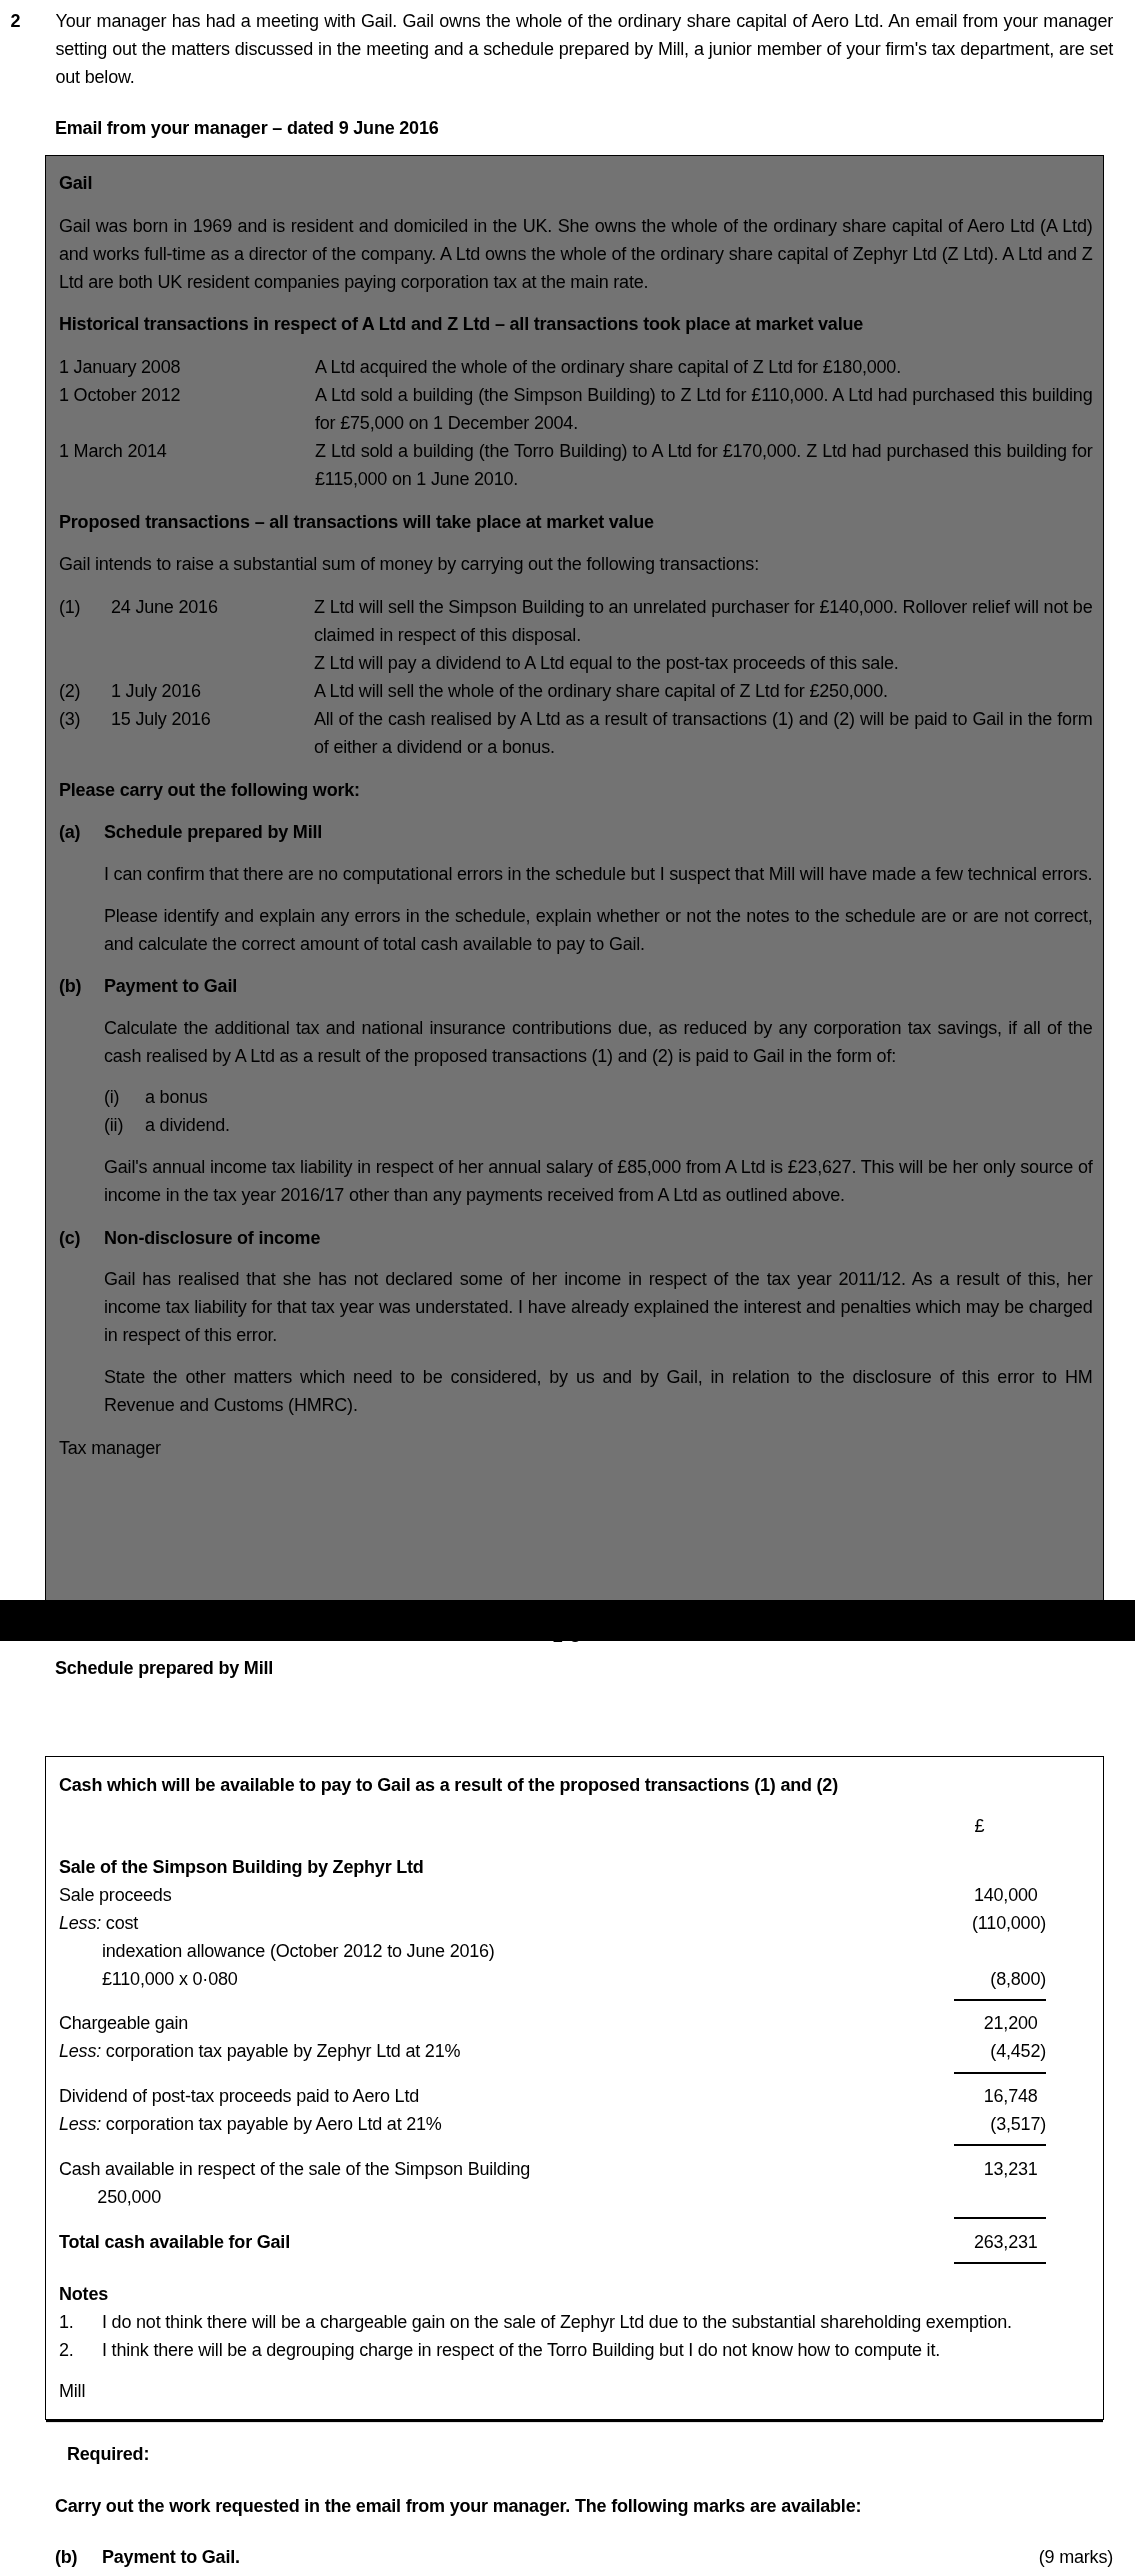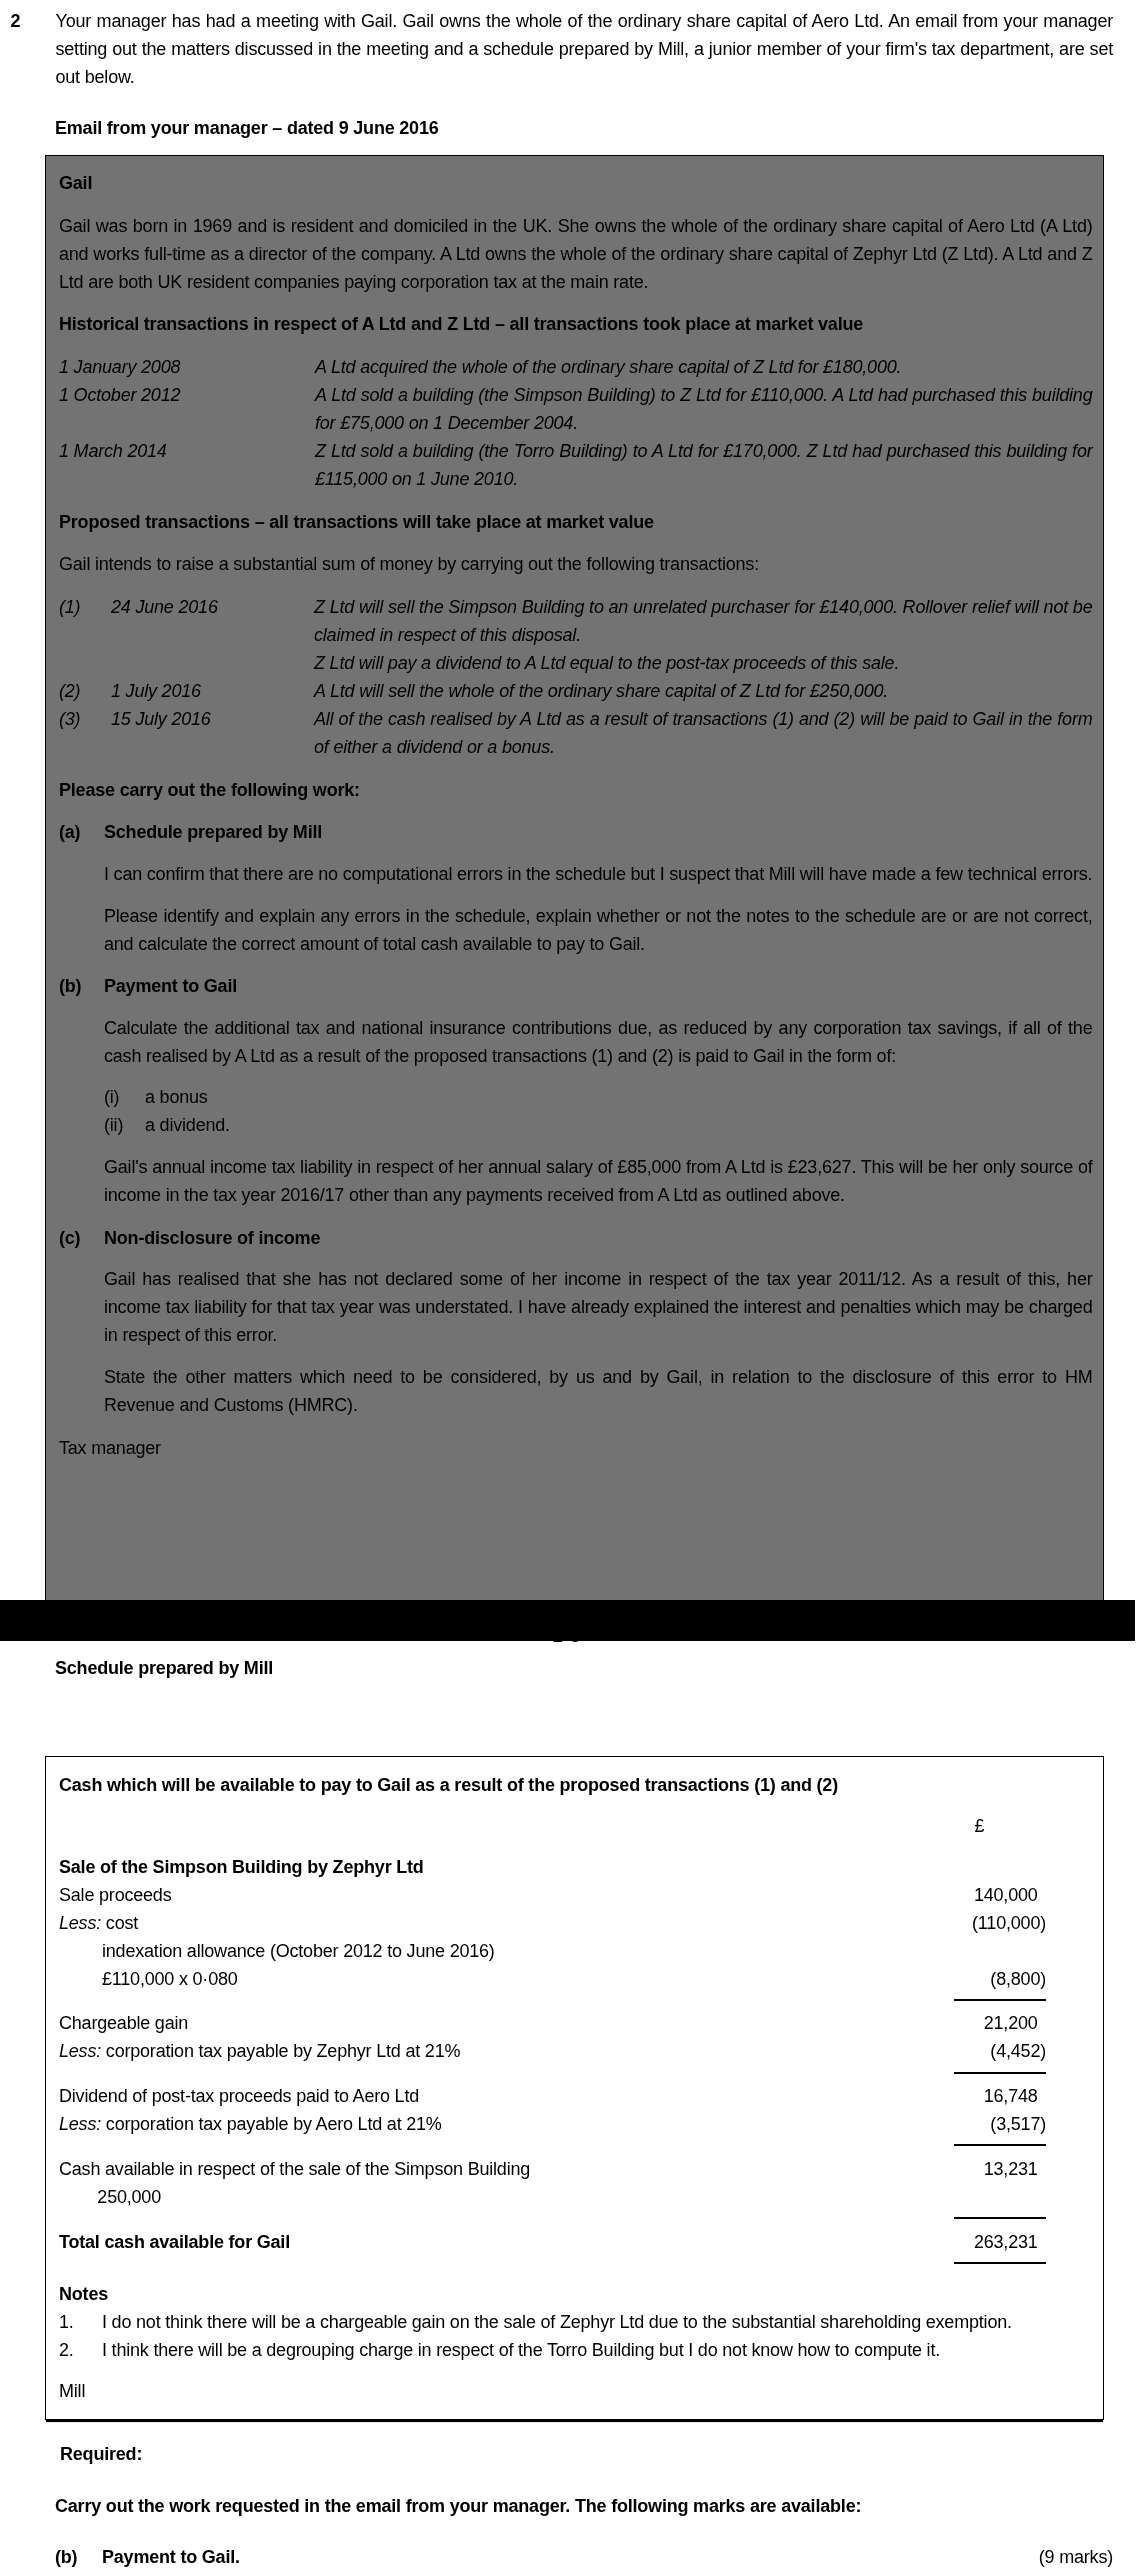--- a/index.html
+++ b/index.html
@@ -24,21 +24,21 @@
   
   .box {
     box-sizing:border-box;
     margin-left:45px; width:1059px;
     border:1.6px solid #000;
     background:#737373;
   }
   .email-box { margin-top:13px; height:1455px; overflow:hidden; padding:12.6px 10.5px 5.2px 13px; }
   .email-box .blk { margin:0 0 14.7px 0; }
 
-  .tbl-row { display:flex;font-style:italic; }
+  .tbl-row { display:flex; }
   .tbl-row .date { flex:0 0 256px; }
   .tbl-row .num  { flex:0 0 52px; }
   .tbl-row .date2 { flex:0 0 203px; }
   .tbl-row .desc { flex:1; text-align:justify; }
   .tbl-row .desc p { margin:0; }
 
   .task { margin:0 0 14.7px 0; }
   .task-head { display:flex; margin-bottom:13.6px; }
   .task-head .lab { flex:0 0 45px; font-weight:700; }
   .task-head .ttl { flex:1; font-weight:700; }
@@ -86,21 +86,21 @@
     margin:6.3px 0 8.4px auto;
   }
   .notes { padding:2.1px 10.5px 0 13px; }
   .notes-head { font-weight:700; margin:5.2px 0 0 0; }
   .note-row { display:flex; }
   .note-row .nnum { flex:0 0 43px; }
   .note-row .ntext { flex:1; text-align:justify; }
   .sched-signoff { padding:13.6px 10.5px 0 13px; }
 
   
-  .required-head { position:absolute; left:60px; top:2440px; font-weight:700; }
+  .required-head { position:absolute; left:67px; top:2440px; font-weight:700; }
   .required-instr { position:absolute; left:55px; top:2492px; width:1058px; font-weight:700; }
   .required-item {
     position:absolute; left:55px; top:2543px; width:1058px;
     display:flex;
   }
   .required-item .rlab { flex:0 0 47px; font-weight:700; }
   .required-item .rttl { flex:1; font-weight:700; }
   .required-item .rmarks { flex:0 0 auto; font-weight:400; }
 </style>
 </head>

